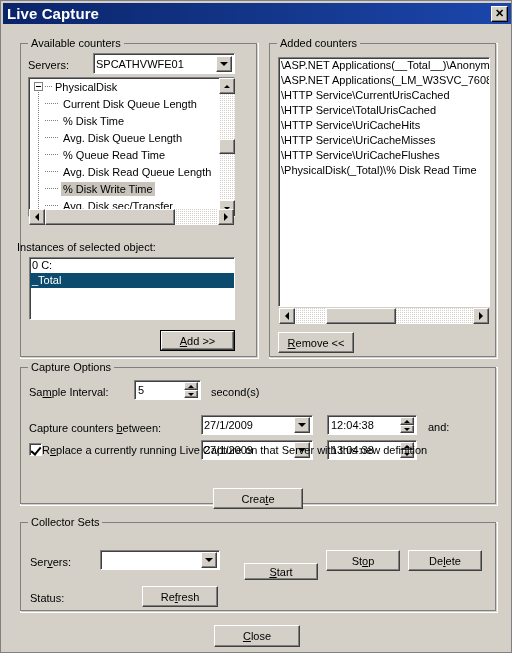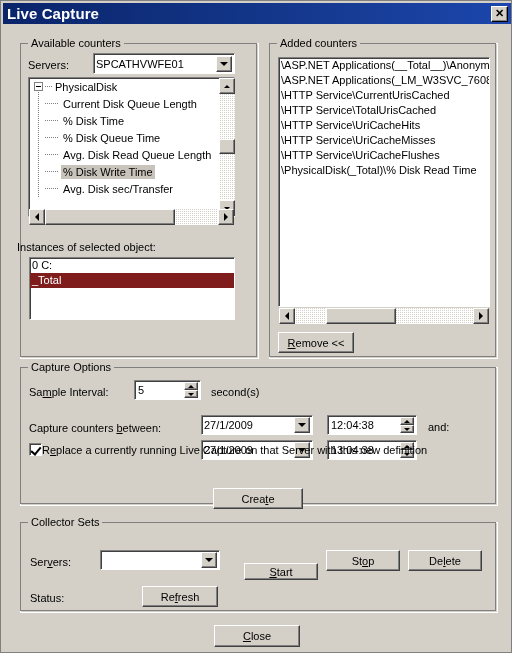--- a/index.html
+++ b/index.html
@@ -350,21 +350,21 @@
   
   .list-row {
     height: 15px;
     line-height: 15px;
     font-size: 11px;
     padding-left: 2px;
     white-space: nowrap;
     overflow: hidden;
   }
   .list-row.sel {
-    background: #7f1d1d;
+    background: #0c4a6e;
     color: #ffffff;
   }
   
   .cbox {
     width: 13px; height: 13px;
     background: #ffffff;
     border-top: 1px solid #808080;
     border-left: 1px solid #808080;
     border-right: 1px solid #ffffff;
     border-bottom: 1px solid #ffffff;
@@ -424,21 +424,25 @@
         <div class="tree-row">
           <span class="child-dash"></span>
           <span class="lbl">Current Disk Queue Length</span>
         </div>
         <div class="tree-row">
           <span class="child-dash"></span>
           <span class="lbl">% Disk Time</span>
         </div>
         <div class="tree-row">
           <span class="child-dash"></span>
-          <span class="lbl">% Disk Queue Time</span>
+          <span class="lbl">Avg. Disk Queue Length</span>
+        </div>
+        <div class="tree-row">
+          <span class="child-dash"></span>
+          <span class="lbl">% Queue Read Time</span>
         </div>
         <div class="tree-row">
           <span class="child-dash"></span>
           <span class="lbl">Avg. Disk Read Queue Length</span>
         </div>
         <div class="tree-row sel">
           <span class="child-dash"></span>
           <span class="lbl">% Disk Write Time</span>
         </div>
         <div class="tree-row">
@@ -470,20 +474,25 @@
 
   <div class="lbl-static" style="left:16px; top:240px;">Instances of selected object:</div>
 
   <div class="sunken" style="position:absolute; left:28px; top:256px; width:206px; height:63px;">
     <div id="instances-root">
         <div class="list-row">0 C:</div>
         <div class="list-row sel">_Total</div>
       </div>
   </div>
 
+  <div class="btn default" style="left:159px; top:329px; width:75px; height:21px;">
+    <div class="inner">
+        <span><u class="acc">A</u>dd &gt;&gt;</span>
+      </div>
+  </div>
 
   <div class="group" style="left:268px; top:42px; width:229px; height:316px;">
     <div class="group-title">Added counters</div>
   </div>
 
   <div class="sunken" style="position:absolute; left:277px; top:56px; width:212px; height:250px;">
     <div id="added-root">
         <div class="list-row">\ASP.NET Applications(__Total__)\Anonymous Requests</div>
         <div class="list-row">\ASP.NET Applications(_LM_W3SVC_7608</div>
         <div class="list-row">\HTTP Service\CurrentUrisCached</div>

